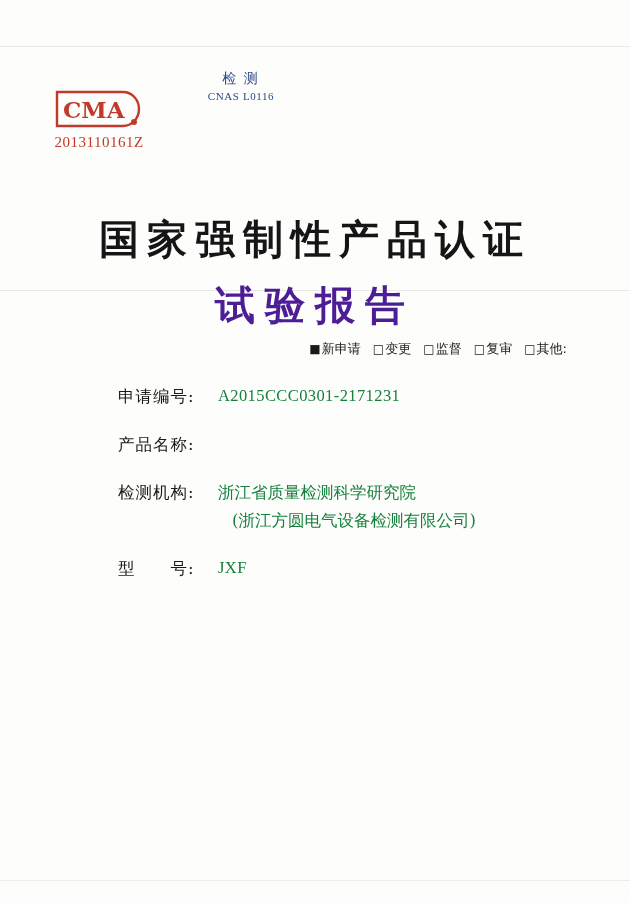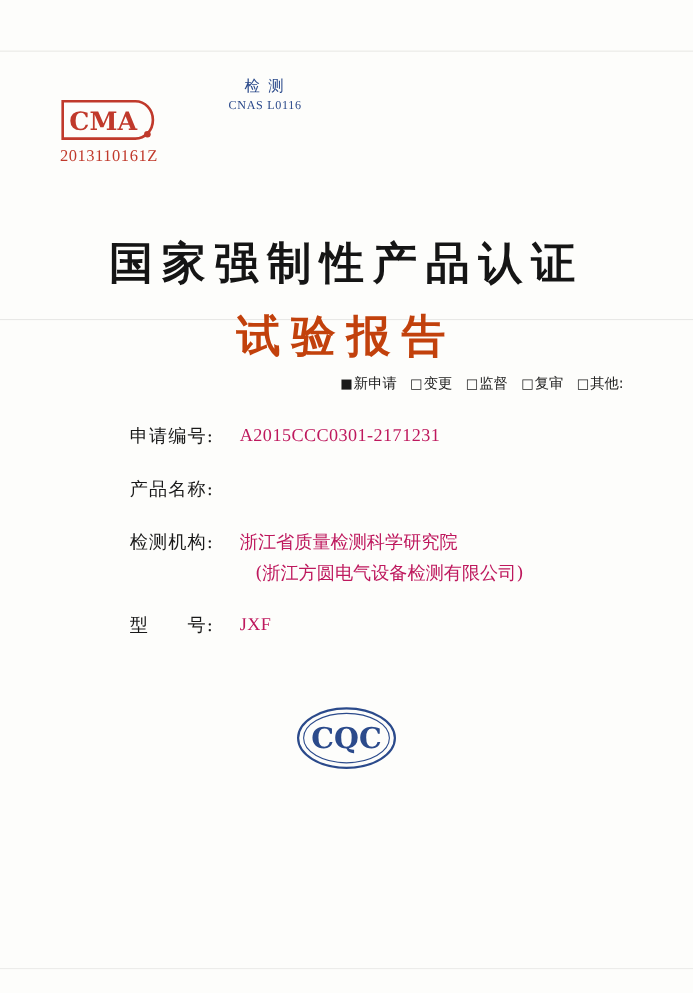--- a/index.html
+++ b/index.html
@@ -116,21 +116,21 @@
   .title-sub {
     position: absolute;
     top: 278px;
     left: 0;
     width: 630px;
     text-align: center;
     font-size: 40px;
     letter-spacing: 10px;
     font-weight: bold;
     font-family: "DejaVu Serif", "Liberation Serif", serif;
-    color: #c2410c;
+    color: #4c1d95;
   }
 
   
   .checkrow {
     position: absolute;
     top: 340px;
     left: 0;
     width: 575px;
     text-align: right;
     font-size: 13px;
@@ -167,21 +167,21 @@
     width: 100px;
     flex: 0 0 100px;
     letter-spacing: 1px;
     color: #1a1a1a;
   }
   .field-label.spaced {
     letter-spacing: 1px;
   }
   .field-value {
     flex: 1;
-    color: #be185d;
+    color: #15803d;
     font-size: 16.5px;
   }
   .field-value .line2 {
     display: block;
     margin-top: 6px;
     margin-left: 14px;
   }
   .mono-val {
     font-family: "Liberation Serif", serif;
     letter-spacing: 0.4px;
@@ -263,23 +263,16 @@
       </div>
     </div>
 
     <div class="field">
       <div class="field-label spaced">型　　号:</div>
       <div class="field-value mono-val">JXF</div>
     </div>
 
   </div>
 
-  <div class="cqc">
-    <svg width="106" height="66" viewBox="0 0 106 66" xmlns="http://www.w3.org/2000/svg">
-      <ellipse cx="53" cy="33" rx="44" ry="27" fill="none" stroke="#2b4a8b" stroke-width="2"></ellipse>
-      <ellipse cx="53" cy="33" rx="39" ry="22.5" fill="none" stroke="#2b4a8b" stroke-width="1"></ellipse>
-      <text x="53" y="42" text-anchor="middle" font-family="DejaVu Serif, serif" font-size="26" font-weight="bold" fill="#2b4a8b">CQC</text>
-    </svg>
-  </div>
 
   <div class="footer-line"></div>
 
 </div>
 
 </body></html>

